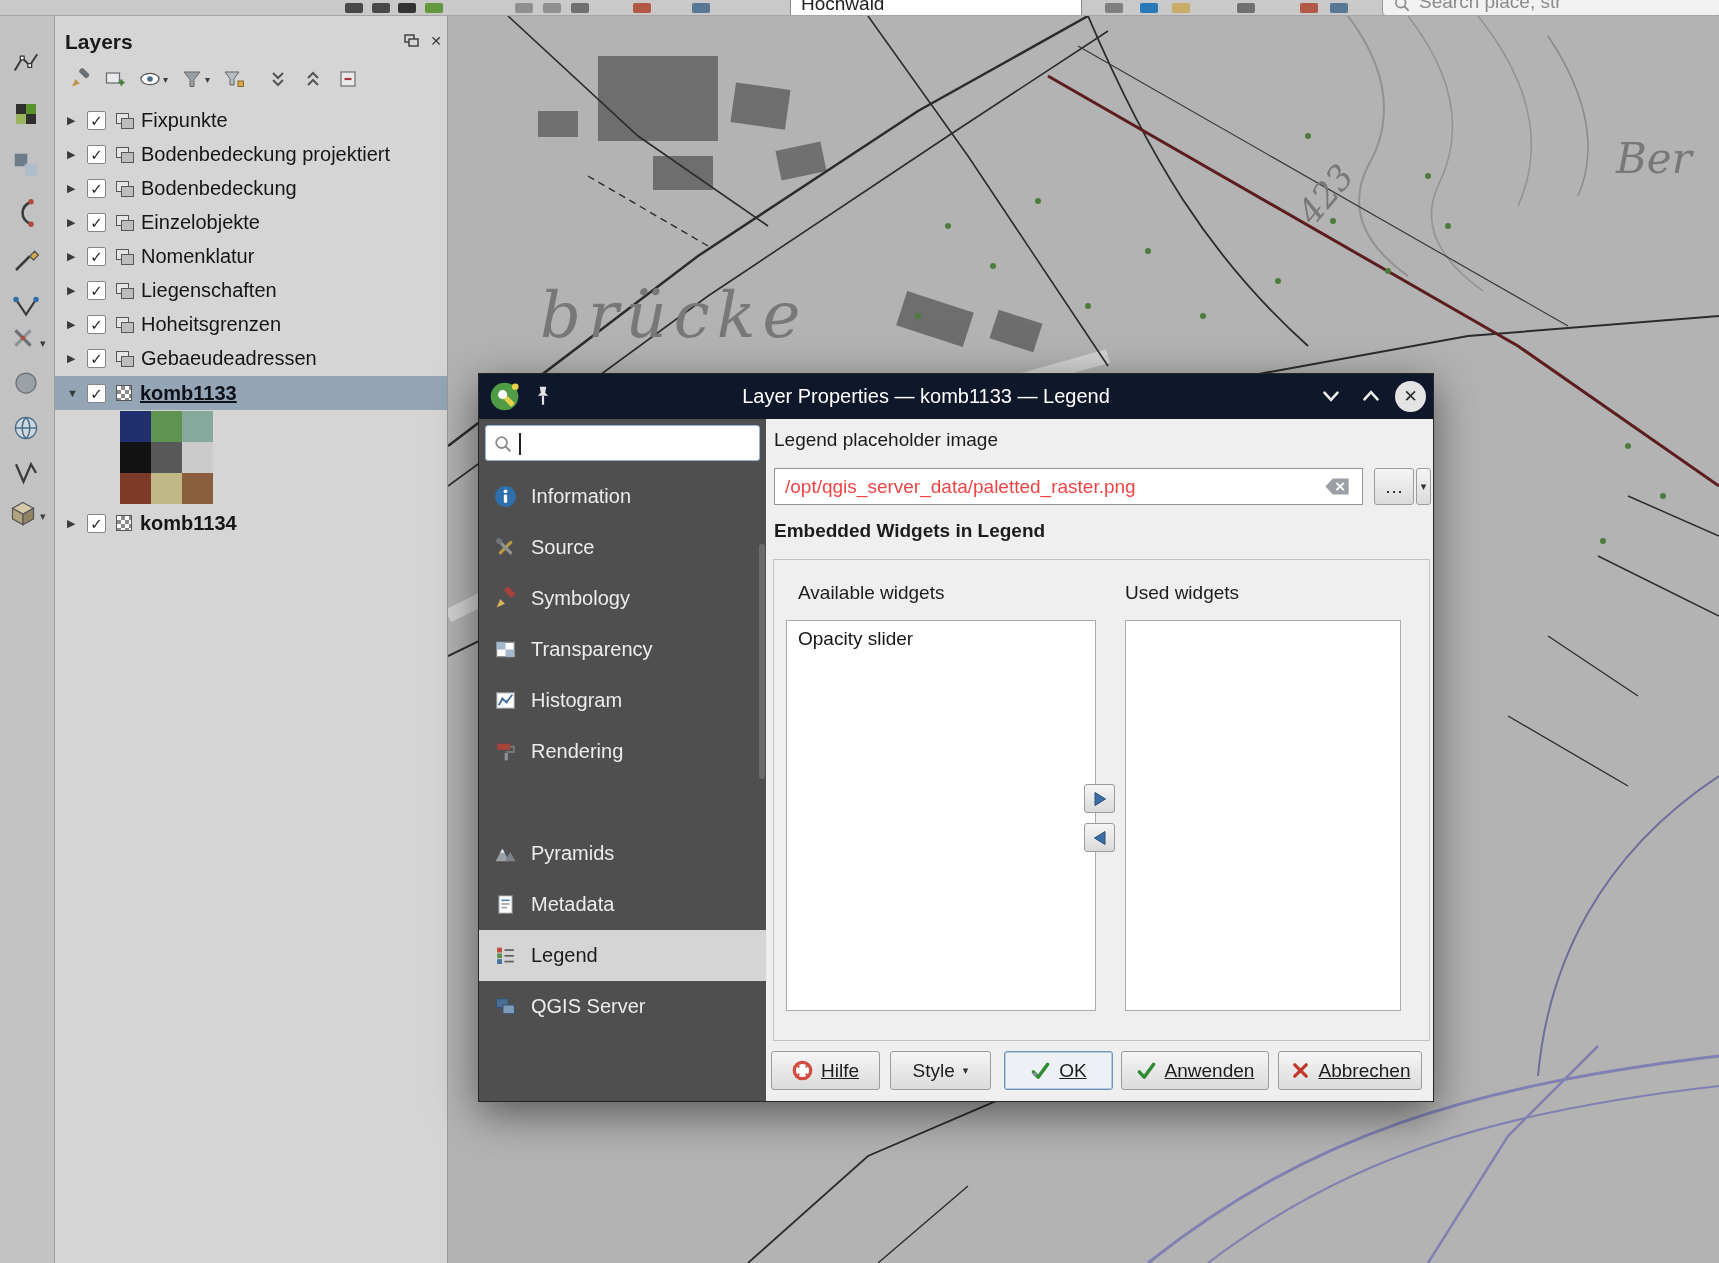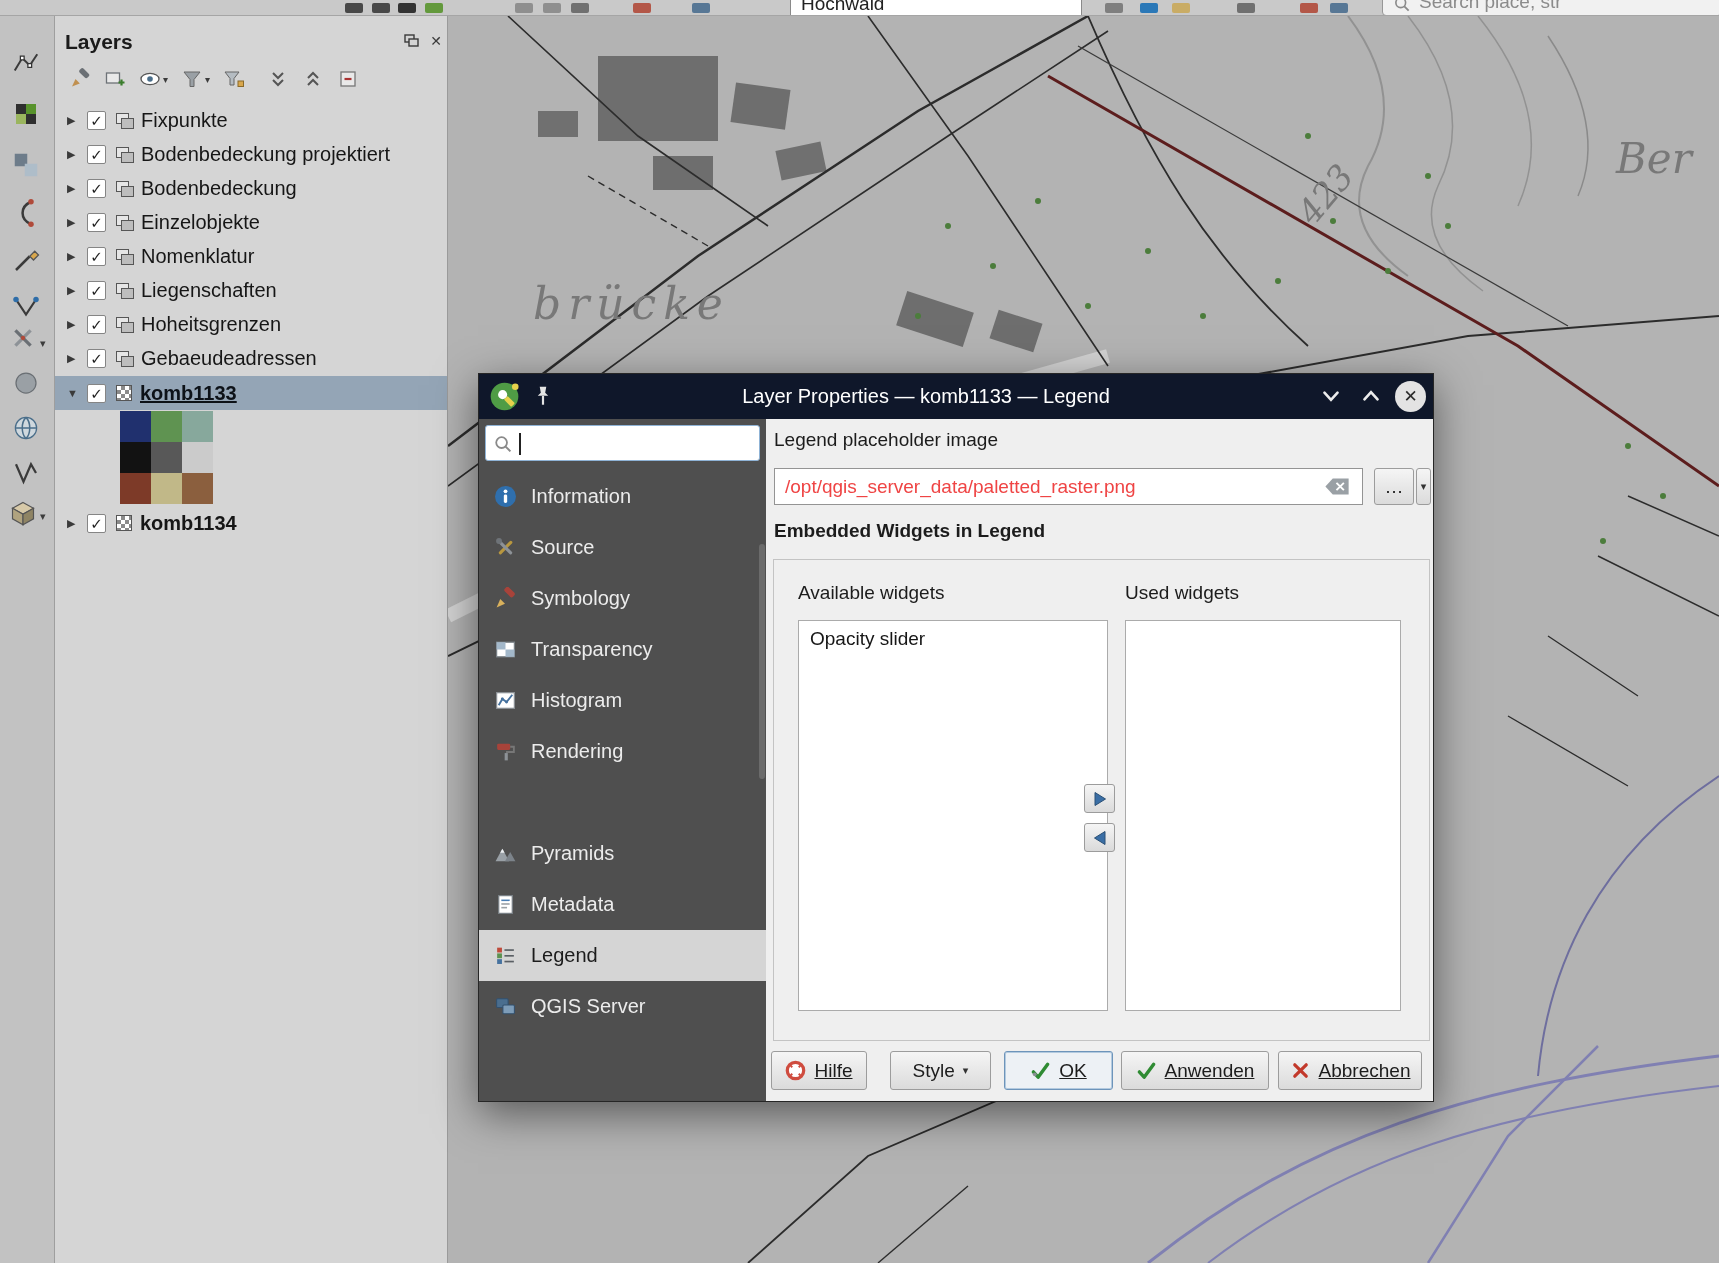--- a/index.html
+++ b/index.html
@@ -121,21 +121,21 @@
         <circle cx="470" cy="300" r="3"></circle>
       <circle cx="940" cy="255" r="3"></circle>
         <circle cx="1000" cy="210" r="3"></circle>
         <circle cx="1180" cy="430" r="3"></circle>
       <circle cx="1215" cy="480" r="3"></circle>
         <circle cx="1155" cy="525" r="3"></circle>
         <circle cx="980" cy="160" r="3"></circle>
       <circle cx="860" cy="120" r="3"></circle>
     </g>
   </svg>
-  <div class="maplabel" style="left:85px;top:262px;font-size:44px;letter-spacing:7px">brücke</div>
+  <div class="maplabel" style="left:92px;top:262px;font-size:64px;letter-spacing:7px">brücke</div>
   <div class="maplabel" style="left:1168px;top:118px;font-size:42px">Ber</div>
   <div class="maplabel" style="left:845px;top:158px;font-size:34px;transform:rotate(-50deg)">423</div>
 </div>
 
 <div id="topstrip">
   <div class="stub" style="left:345px;background:#3a3a3a"></div>
   <div class="stub" style="left:372px;background:#3a3a3a"></div>
   <div class="stub" style="left:398px;background:#222"></div>
   <div class="stub" style="left:425px;background:#58932c"></div>
   <div class="stub" style="left:515px;background:#888"></div>
@@ -551,37 +551,37 @@
     <button id="path-drop" class="qbtn" style="top:49px;position:absolute">
         <span class="drop">▾</span>
       </button>
 
     <div class="flabel" style="left:8px;top:101px;font-weight:bold">Embedded Widgets in Legend</div>
 
     <div id="gframe"></div>
     <div class="flabel" style="left:32px;top:163px">Available widgets</div>
     <div class="flabel" style="left:359px;top:163px">Used widgets</div>
 
-    <div class="listbox" style="left:32px;width:310px">
+    <div class="listbox" style="left:20px;width:310px">
       <div class="li">Opacity slider</div>
     </div>
     <div class="listbox" style="left:359px;width:276px"></div>
 
     <div class="movebtn" style="top:365px">
         <svg viewBox="0 0 20 20" width="20" height="20">
           <polygon points="5,3.5 5,16.5 15.5,10" fill="#3a6ea5" stroke="#2a5076"></polygon>
         </svg>
       </div>
     <div class="movebtn" style="top:404px">
         <svg viewBox="0 0 20 20" width="20" height="20">
           <polygon points="15,3.5 15,16.5 4.5,10" fill="#3a6ea5" stroke="#2a5076"></polygon>
         </svg>
       </div>
 
-    <button class="qbtn" style="left:5px;width:96px">
+    <button class="qbtn" style="left:5px;width:109px">
       <svg viewBox="0 0 22 22" width="21" height="21">
           <circle cx="11" cy="11" r="8.6" fill="#fff" stroke="#cf4c3f" stroke-width="3.4"></circle>
           <g stroke="#cf4c3f" stroke-width="2">
             <line x1="4.9" y1="4.9" x2="7.6" y2="7.6"></line>
             <line x1="17.1" y1="4.9" x2="14.4" y2="7.6"></line>
             <line x1="4.9" y1="17.1" x2="7.6" y2="14.4"></line>
             <line x1="17.1" y1="17.1" x2="14.4" y2="14.4"></line>
           </g>
         </svg>
       <span class="mn">Hilfe</span>

